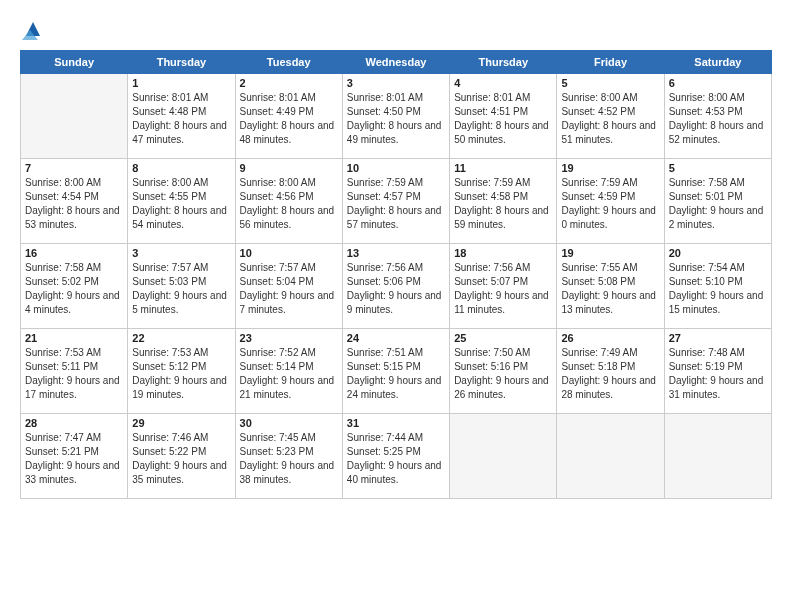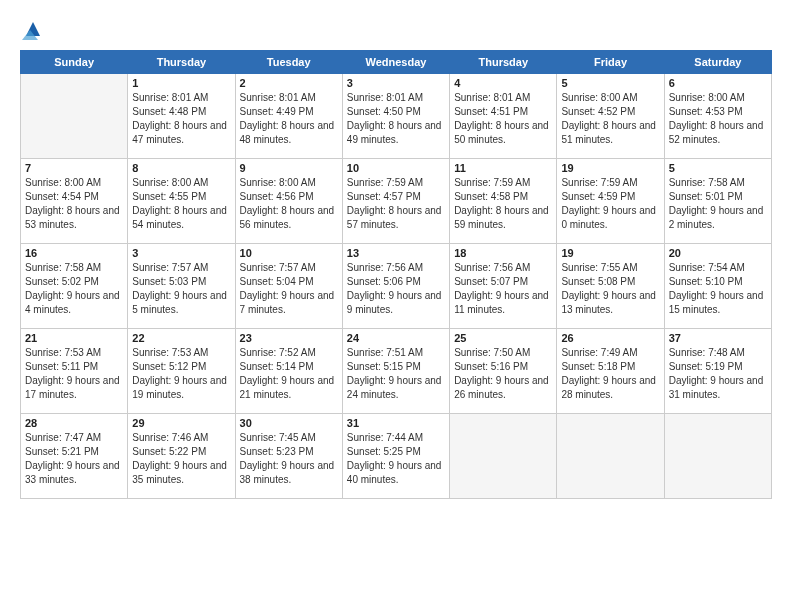--- a/index.html
+++ b/index.html
@@ -233,21 +233,21 @@
           </td>
           <td>
             <span class="day-number">25</span>
             <div class="day-info">Sunrise: 7:50 AM<br>Sunset: 5:16 PM<br>Daylight: 9 hours and 26 minutes.</div>
           </td>
           <td>
             <span class="day-number">26</span>
             <div class="day-info">Sunrise: 7:49 AM<br>Sunset: 5:18 PM<br>Daylight: 9 hours and 28 minutes.</div>
           </td>
           <td>
-            <span class="day-number">37</span>
+            <span class="day-number">27</span>
             <div class="day-info">Sunrise: 7:48 AM<br>Sunset: 5:19 PM<br>Daylight: 9 hours and 31 minutes.</div>
           </td>
         </tr>
         <tr>
           <td>
             <span class="day-number">28</span>
             <div class="day-info">Sunrise: 7:47 AM<br>Sunset: 5:21 PM<br>Daylight: 9 hours and 33 minutes.</div>
           </td>
           <td>
             <span class="day-number">29</span>

